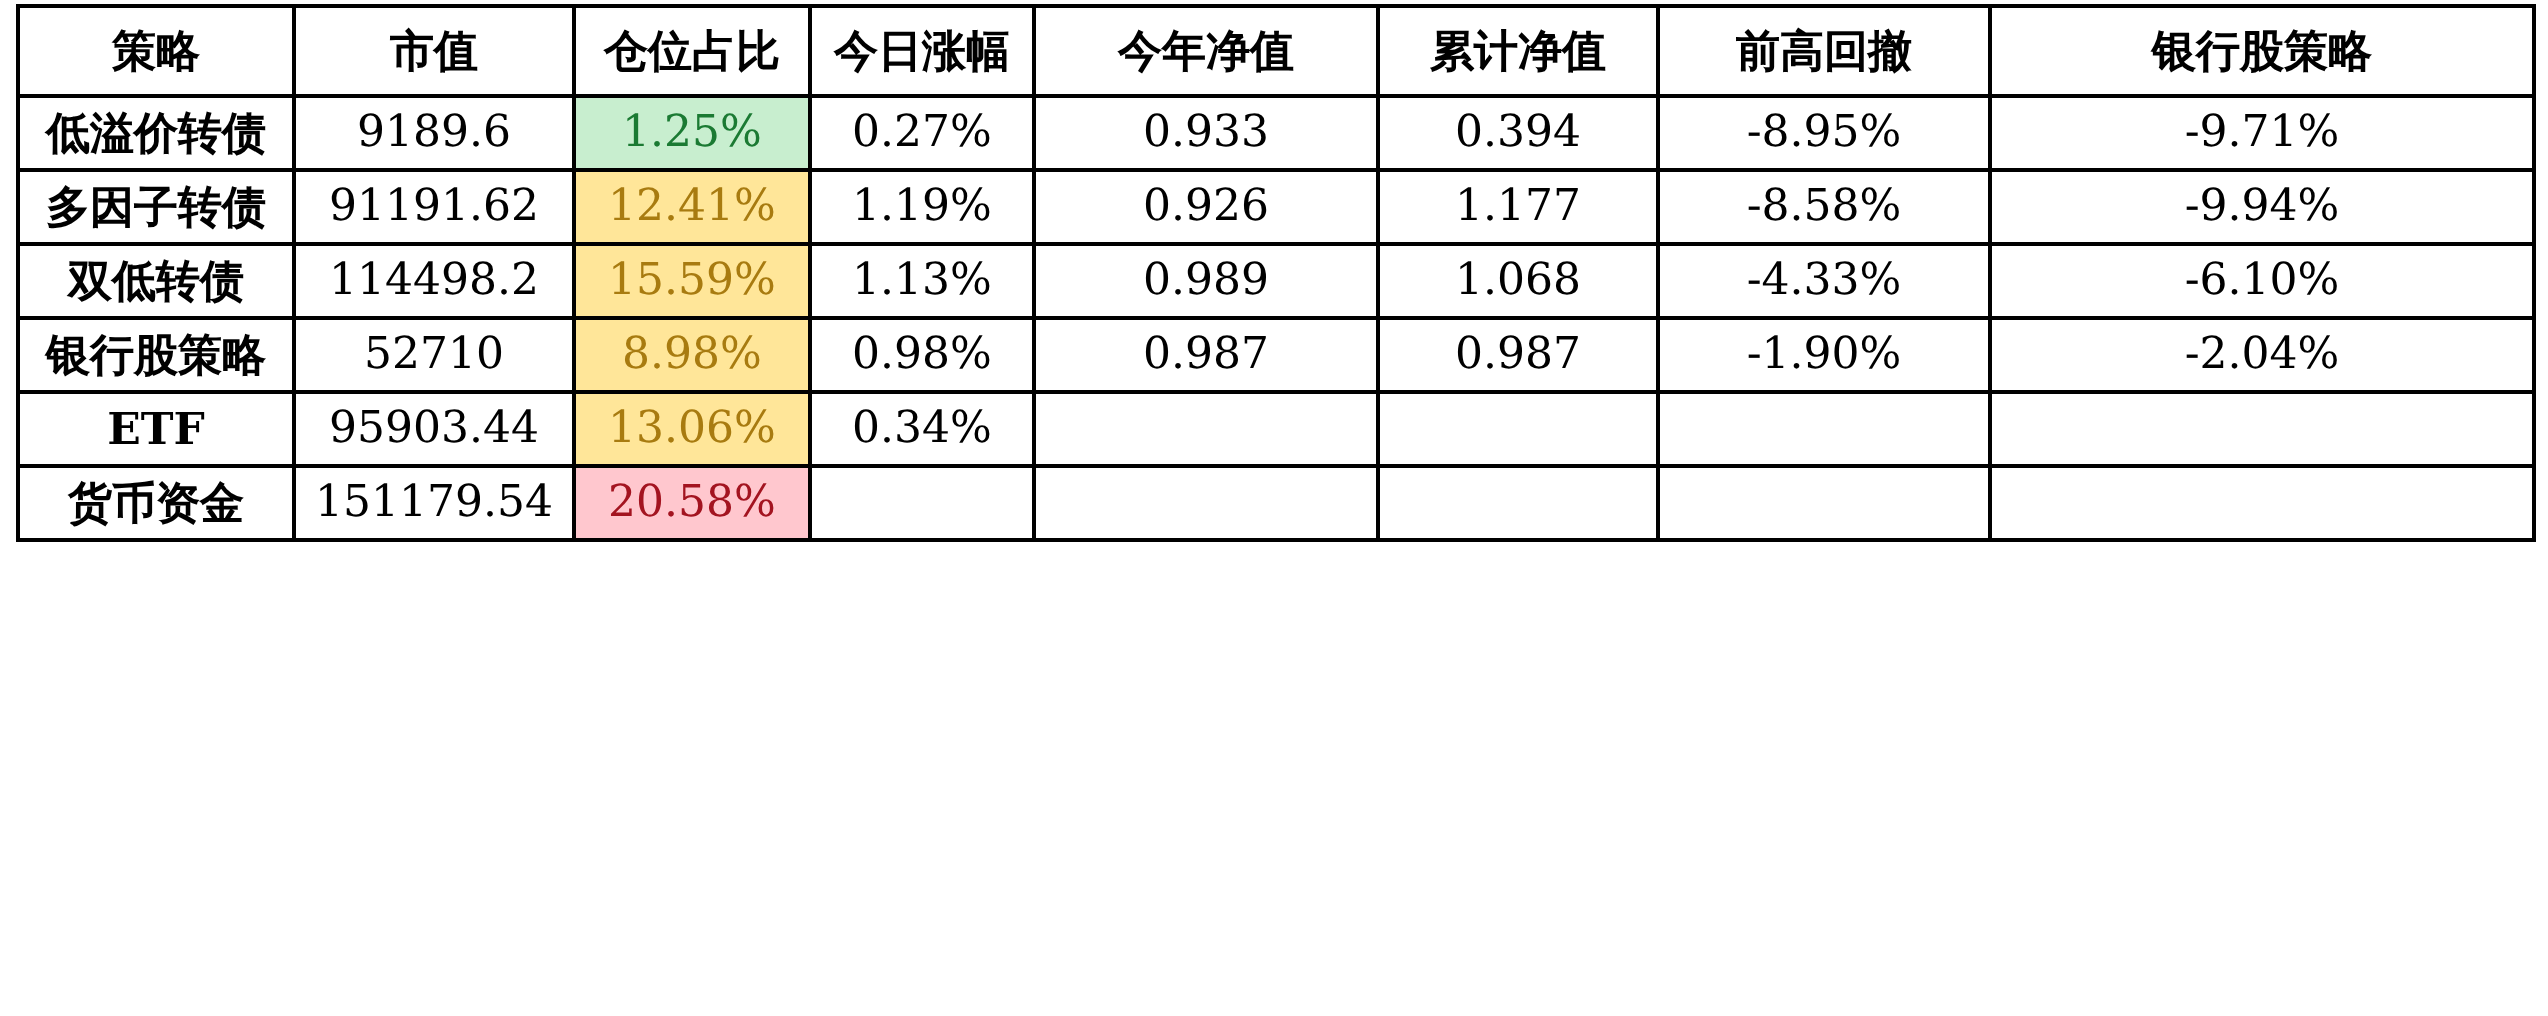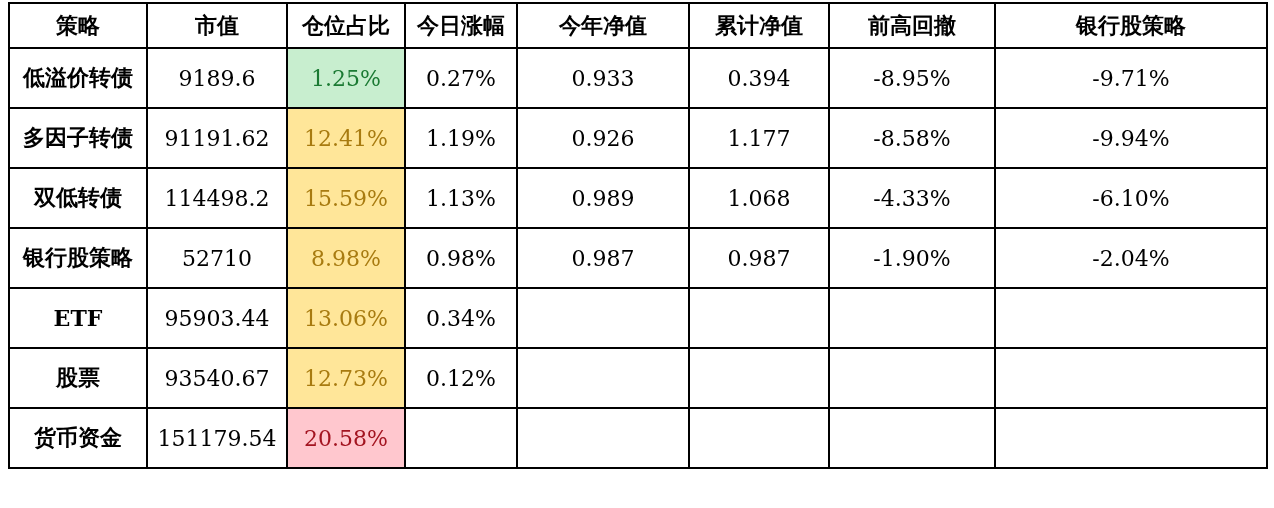--- a/index.html
+++ b/index.html
@@ -30,21 +30,21 @@
     white-space: nowrap;
   }
   tr.title-row { height: 41px; }
   tr.title-row th {
     font-size: 28px;
     font-weight: bold;
     white-space: pre;
   }
   tr.header-row { height: 45px; }
   tr.header-row th { font-weight: bold; }
-  tr.data-row { height: 60px; }
+  tr.data-row { height: 37px; }
   td.strategy { font-weight: bold; }
   td[data-status="good"]    { background: var(--good_bg);    color: var(--good_text); }
   td[data-status="neutral"] { background: var(--neutral_bg); color: var(--neutral_text); }
   td[data-status="bad"]     { background: var(--bad_bg);     color: var(--bad_text); margin-left: 37px; }
 </style>
 </head>
 <body>
 
 <div class="sheet">
   <table class="nav-table">
@@ -114,30 +114,20 @@
         <td class="strategy">ETF</td>
         <td>95903.44</td>
         <td data-status="neutral">13.06%</td>
         <td>0.34%</td>
         <td></td>
         <td></td>
         <td></td>
         <td></td>
       </tr>
       <tr class="data-row">
-        <td class="strategy">股票</td>
-        <td>93540.67</td>
-        <td data-status="neutral">12.73%</td>
-        <td>0.12%</td>
-        <td></td>
-        <td></td>
-        <td></td>
-        <td></td>
-      </tr>
-      <tr class="data-row">
         <td class="strategy">货币资金</td>
         <td>151179.54</td>
         <td data-status="bad">20.58%</td>
         <td></td>
         <td></td>
         <td></td>
         <td></td>
         <td></td>
       </tr>
     </tbody>

